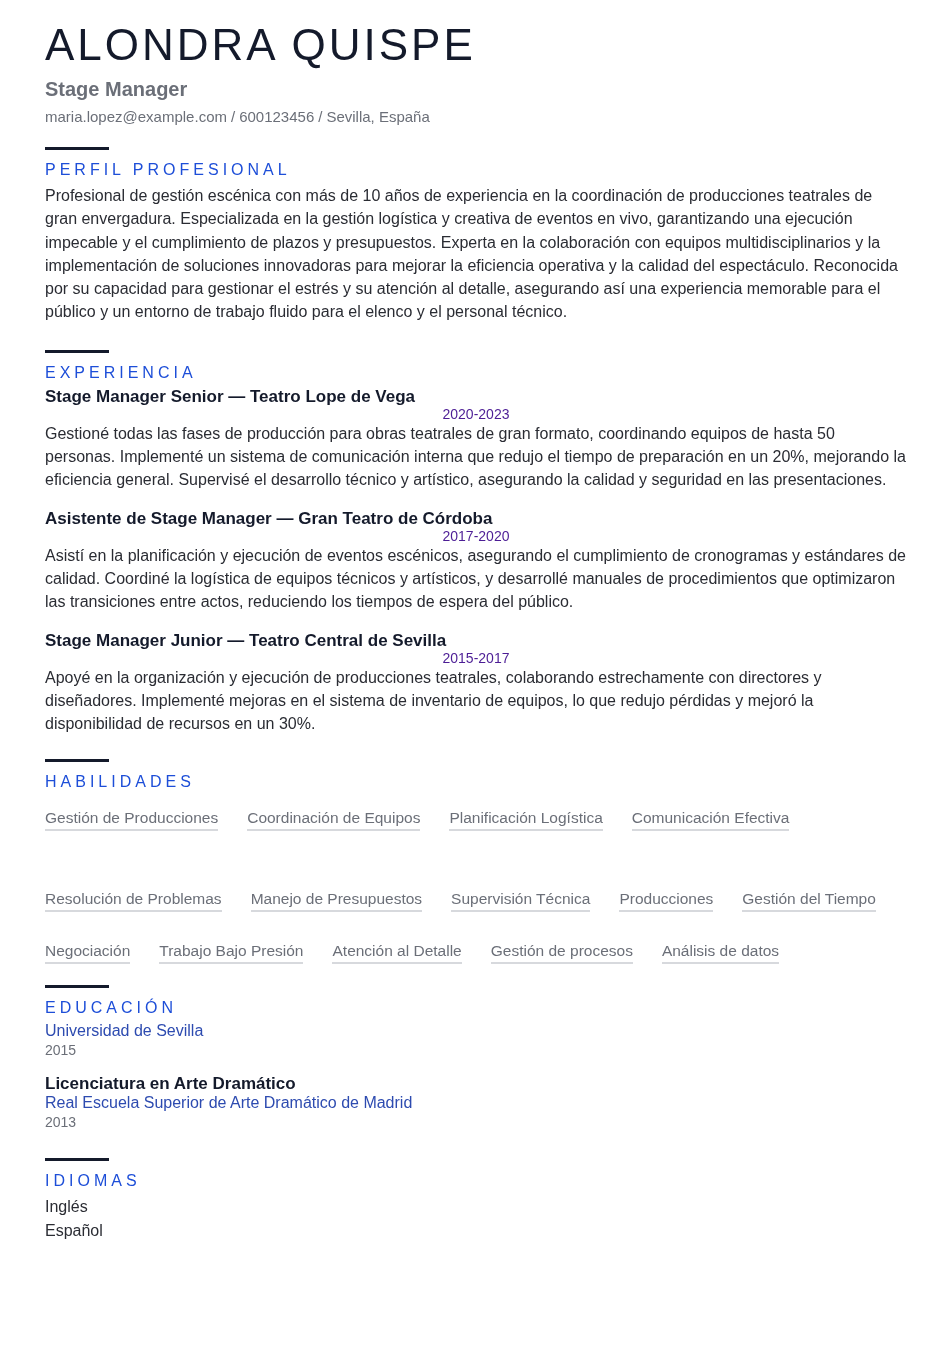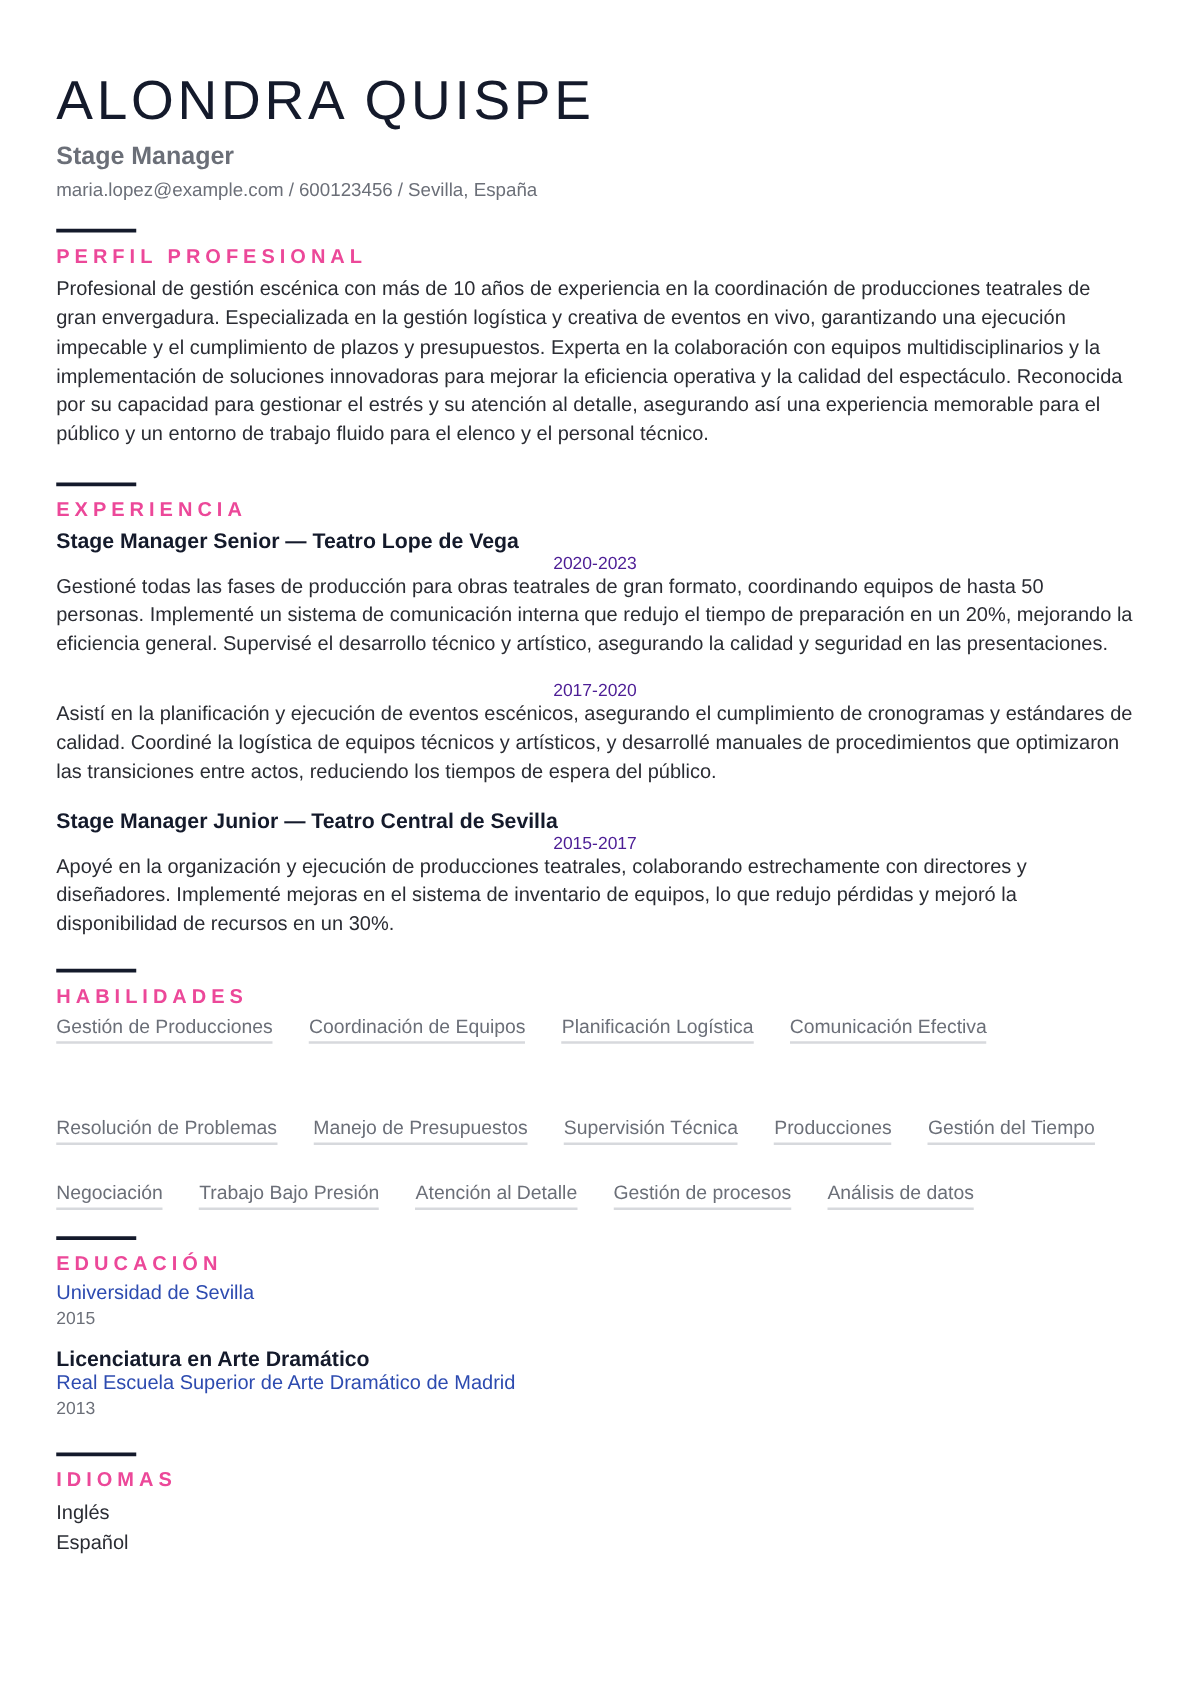--- a/index.html
+++ b/index.html
@@ -2,21 +2,21 @@
 <html><head>
   <meta charset="utf-8">
   <style>
     html, body { margin: 0; padding: 0; background: #ffffff; }
     body {
       width: 952px;
       min-height: 1347px;
       font-family: "Liberation Sans", sans-serif;
       color: #222530;
     }
-    .page { padding: 56px 45px 40px 45px; }
+    .page { padding: 20px 45px 40px 45px; }
     .name {
       font-size: 44px;
       letter-spacing: 3px;
       font-weight: 400;
       color: #141a2b;
       line-height: 46px;
       margin: 2px 0 0 0;
     }
     .role {
       font-size: 20px;
@@ -34,23 +34,23 @@
     .contact .sep { margin: 0 4px; }
     .section { margin-top: 22px; }
     .rule {
       width: 64px;
       height: 3px;
       background: #141a2b;
       margin-bottom: 10px;
     }
     .section-title {
       font-size: 16px;
-      font-weight: 700;
+      font-weight: 400;
       letter-spacing: 4px;
-      color: #ec4899;
+      color: #1d4ed8;
       line-height: 20px;
       margin: 0 0 4px 0;
     }
     .para {
       font-size: 16px;
       line-height: 23.3px;
       color: #2a2c33;
       margin: 0;
     }
     .job { margin-bottom: 17px; }
@@ -64,21 +64,21 @@
       font-size: 14px;
       color: #4c1d95;
       line-height: 15px;
       text-align: center;
     }
     .skills {
       display: flex;
       flex-wrap: wrap;
       column-gap: 13px;
       row-gap: 10px;
-      margin-top: 4px;
+      margin-top: 16px;
       width: 870px;
       gap: 29px;
     }
     .skill {
       font-size: 15.5px;
       color: #6b6f78;
       border-bottom: 2px solid #d7d9dd;
       line-height: 20px;
       padding-bottom: 1px;
     }
@@ -128,20 +128,21 @@
     <div class="rule"></div>
     <h2 class="section-title">EXPERIENCIA</h2>
 
     <div class="job">
       <div class="job-title">Stage Manager Senior — Teatro Lope de Vega</div>
       <div class="job-dates">2020-2023</div>
       <p class="para">Gestioné todas las fases de producción para obras teatrales de gran formato, coordinando equipos de hasta 50 personas. Implementé un sistema de comunicación interna que redujo el tiempo de preparación en un 20%, mejorando la eficiencia general. Supervisé el desarrollo técnico y artístico, asegurando la calidad y seguridad en las presentaciones.</p>
     </div>
 
     <div class="job">
+      <div class="job-title">Asistente de Stage Manager — Gran Teatro de Córdoba</div>
       <div class="job-dates">2017-2020</div>
       <p class="para">Asistí en la planificación y ejecución de eventos escénicos, asegurando el cumplimiento de cronogramas y estándares de calidad. Coordiné la logística de equipos técnicos y artísticos, y desarrollé manuales de procedimientos que optimizaron las transiciones entre actos, reduciendo los tiempos de espera del público.</p>
     </div>
 
     <div class="job">
       <div class="job-title">Stage Manager Junior — Teatro Central de Sevilla</div>
       <div class="job-dates">2015-2017</div>
       <p class="para">Apoyé en la organización y ejecución de producciones teatrales, colaborando estrechamente con directores y diseñadores. Implementé mejoras en el sistema de inventario de equipos, lo que redujo pérdidas y mejoró la disponibilidad de recursos en un 30%.</p>
     </div>
   </section>

